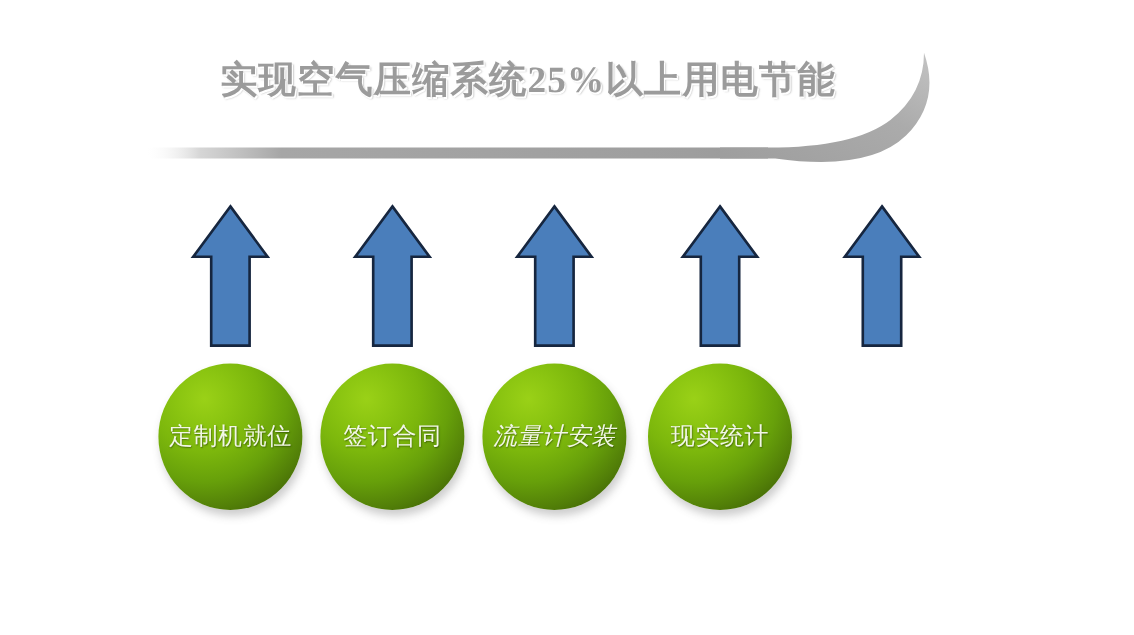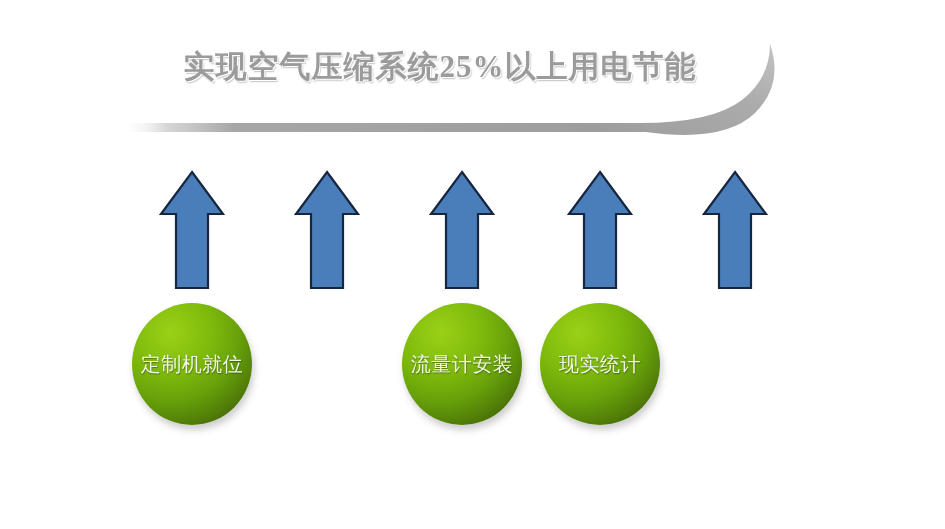--- a/index.html
+++ b/index.html
@@ -188,22 +188,25 @@
     </div>
 
   </div>
 
   <div id="circle-row">
 
     <div class="circle-node" style="left:132px;">
       <span class="circle-label">定制机就位</span>
     </div>
 
-
-    <div class="circle-node" style="left:402px;">
+    <div class="circle-node" style="left:267px;">
+      <span class="circle-label">签订合同</span>
+    </div>
+
+    <div class="circle-node" style="left:402px;font-style:italic;">
       <span class="circle-label">流量计安装</span>
     </div>
 
     <div class="circle-node" style="left:540px;">
       <span class="circle-label">现实统计</span>
     </div>
 
 
   </div>
 

